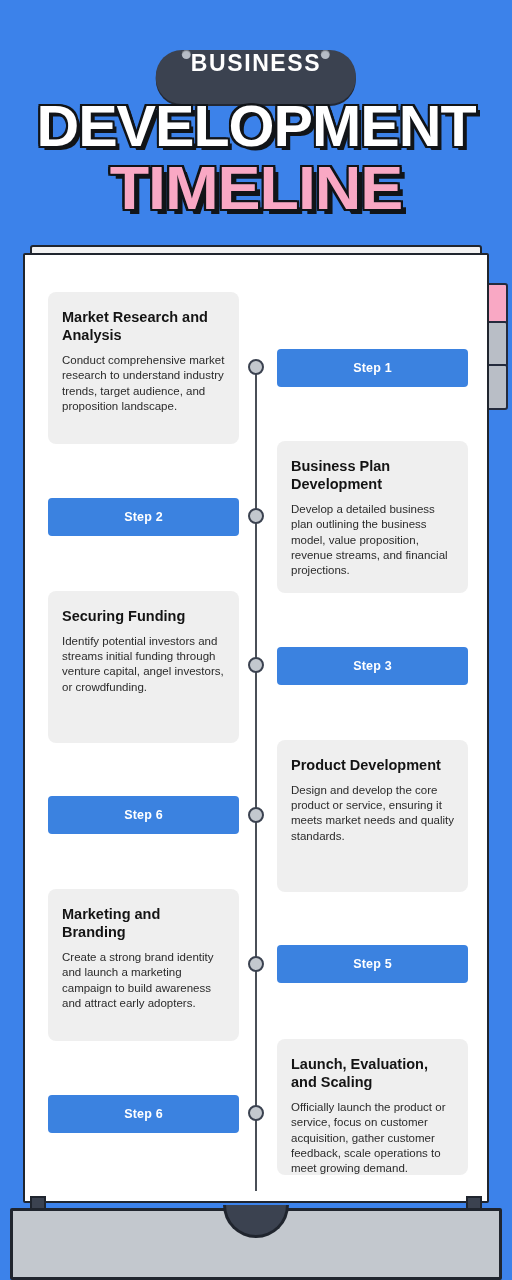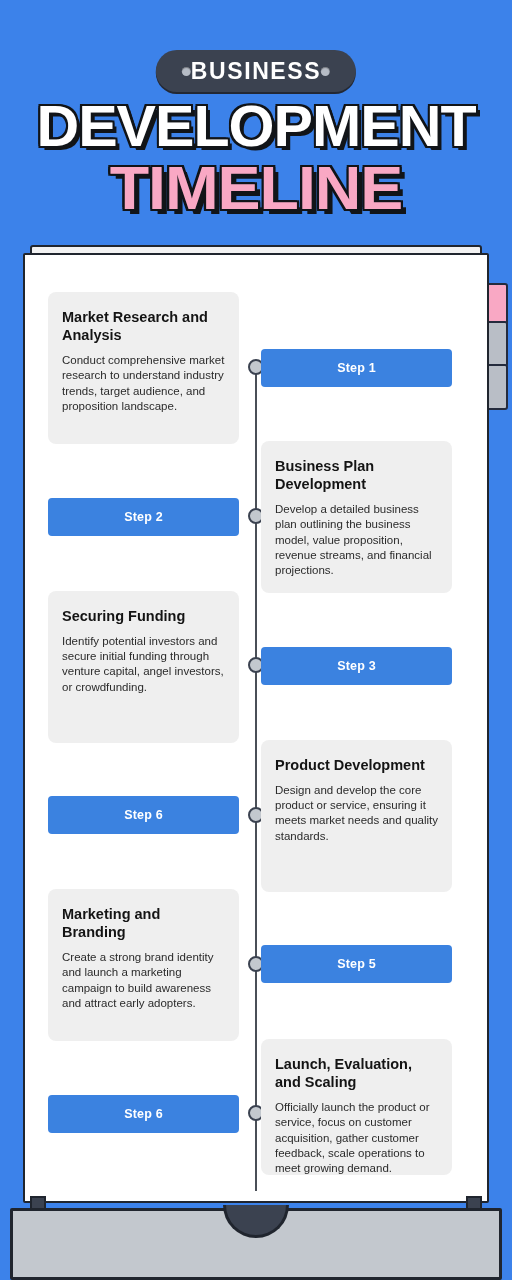--- a/index.html
+++ b/index.html
@@ -10,23 +10,23 @@
   }
   body { background:#3c82ea; position:relative; }
 
   
   .header { position:absolute; top:0; left:0; width:512px; height:240px; }
 
   .badge {
     position:absolute; left:50%; top:50px; transform:translateX(-50%);
     background:#3b4250;
     border-radius:26px;
-    height:42px;
+    height:54px;
     padding:0 26px;
-    display:flex; align-items:center; gap:0;
+    display:flex; align-items:flex-start; gap:0;
     box-shadow:0 2px 0 #232833;
   }
   .badge-dot {
     width:9px; height:9px; border-radius:50%;
     background:#b6bcc6;
     box-shadow:inset 0 1px 1px rgba(0,0,0,.35);
   }
   .badge-text {
     color:#fff; font-weight:800; font-size:23px;
     letter-spacing:1.6px;
@@ -144,21 +144,21 @@
   .step-btn {
     position:absolute;
     background:#3b82e0;
     border-radius:4px;
     height:38px;
     display:flex; align-items:center; justify-content:center;
     color:#ffffff; font-size:12.5px; font-weight:800;
     letter-spacing:.2px;
   }
   .left  { left:48px;  width:191px; }
-  .right { left:261px; width:191px; }
+  .right { left:277px; width:191px; }
 </style>
 </head>
 <body>
 
 <div class="header">
 
   <div class="badge">
     <span class="badge-dot"></span>
     <span class="badge-text">BUSINESS</span>
     <span class="badge-dot"></span>
@@ -193,21 +193,21 @@
 <div class="step-btn right" style="top:349px">Step 1</div>
 
 <div class="step-btn left" style="top:498px">Step 2</div>
 <div class="card right" style="top:441px; height:152px">
   <div class="card-title">Business Plan Development</div>
   <div class="card-body">Develop a detailed business plan outlining the business model, value proposition, revenue streams, and financial projections.</div>
 </div>
 
 <div class="card left" style="top:591px; height:152px">
   <div class="card-title">Securing Funding</div>
-  <div class="card-body">Identify potential investors and secure initial funding through venture capital, angel investors, or crowdfunding.</div>
+  <div class="card-body">Identify potential investors and streams initial funding through venture capital, angel investors, or crowdfunding.</div>
 </div>
 <div class="step-btn right" style="top:647px">Step 3</div>
 
 <div class="step-btn left" style="top:796px">Step 6</div>
 <div class="card right" style="top:740px; height:152px">
   <div class="card-title">Product Development</div>
   <div class="card-body">Design and develop the core product or service, ensuring it meets market needs and quality standards.</div>
 </div>
 
 <div class="card left" style="top:889px; height:152px">

